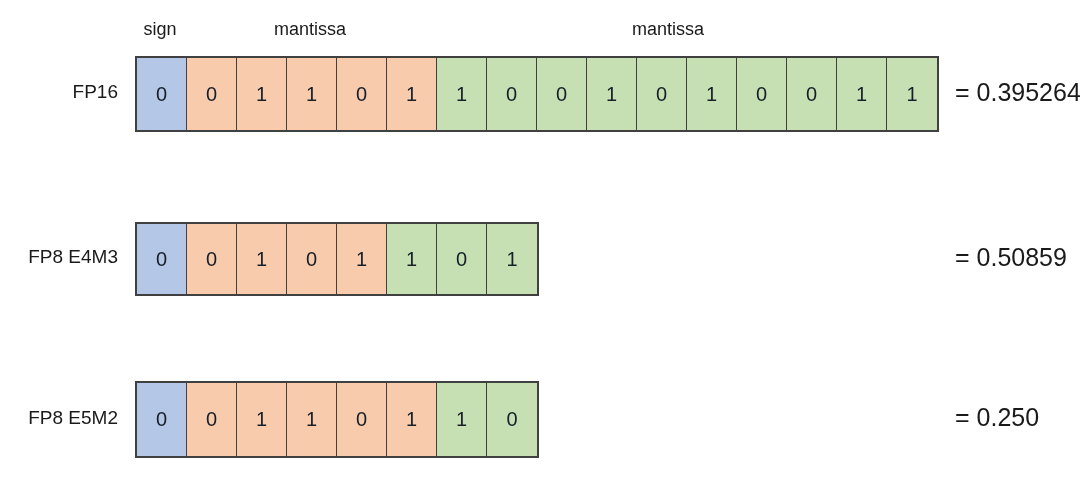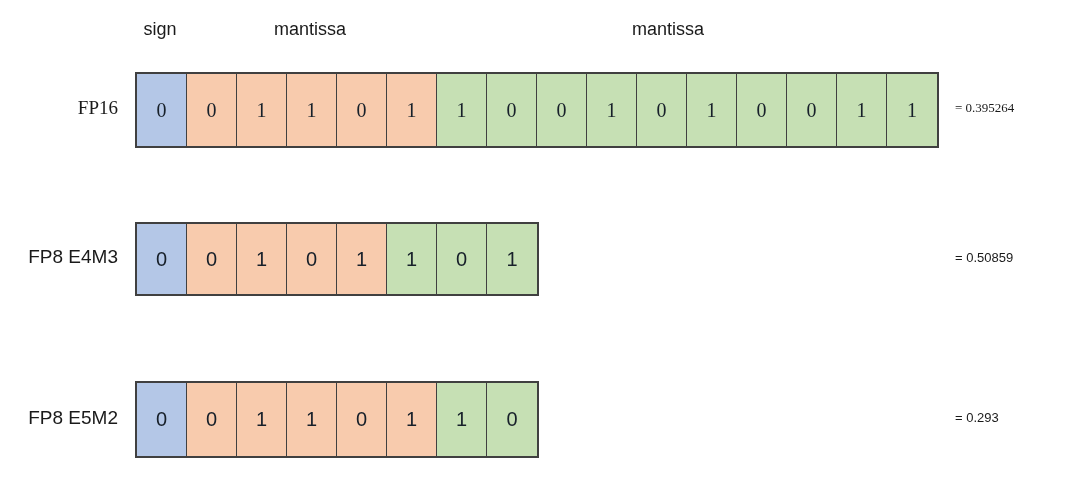--- a/index.html
+++ b/index.html
@@ -45,26 +45,26 @@
     justify-content: flex-end;
     font-size: 19px;
     color: var(--text, #1a1a1a);
     white-space: nowrap;
   }
   .row-value {
     position: absolute;
     left: 955px;
     display: flex;
     align-items: center;
-    font-size: 13px;
+    font-size: 25px;
     color: var(--text, #1a1a1a);
     white-space: nowrap;
   }
   
-  .r0 { top: 72px;  height: 72px; font-family: Liberation Serif, serif; }
+  .r0 { top: 56px;  height: 72px; }
   .r1 { top: 222px; height: 70px; }
   .r2 { top: 381px; height: 73px; }
 
   .bit-cell {
     width: 50px;
     box-sizing: border-box;
     display: flex;
     align-items: center;
     justify-content: center;
     font-size: 20px;
@@ -121,15 +121,15 @@
       <div class="bit-row r2">
         <div class="bit-cell sign">0</div>
         <div class="bit-cell exponent">0</div>
         <div class="bit-cell exponent">1</div>
         <div class="bit-cell exponent">1</div>
         <div class="bit-cell exponent">0</div>
         <div class="bit-cell exponent">1</div>
         <div class="bit-cell mantissa">1</div>
         <div class="bit-cell mantissa">0</div>
       </div>
-      <div class="row-value r2">= 0.293</div>
+      <div class="row-value r2">= 0.250</div>
     </div>
 </div>
 
 </body></html>

